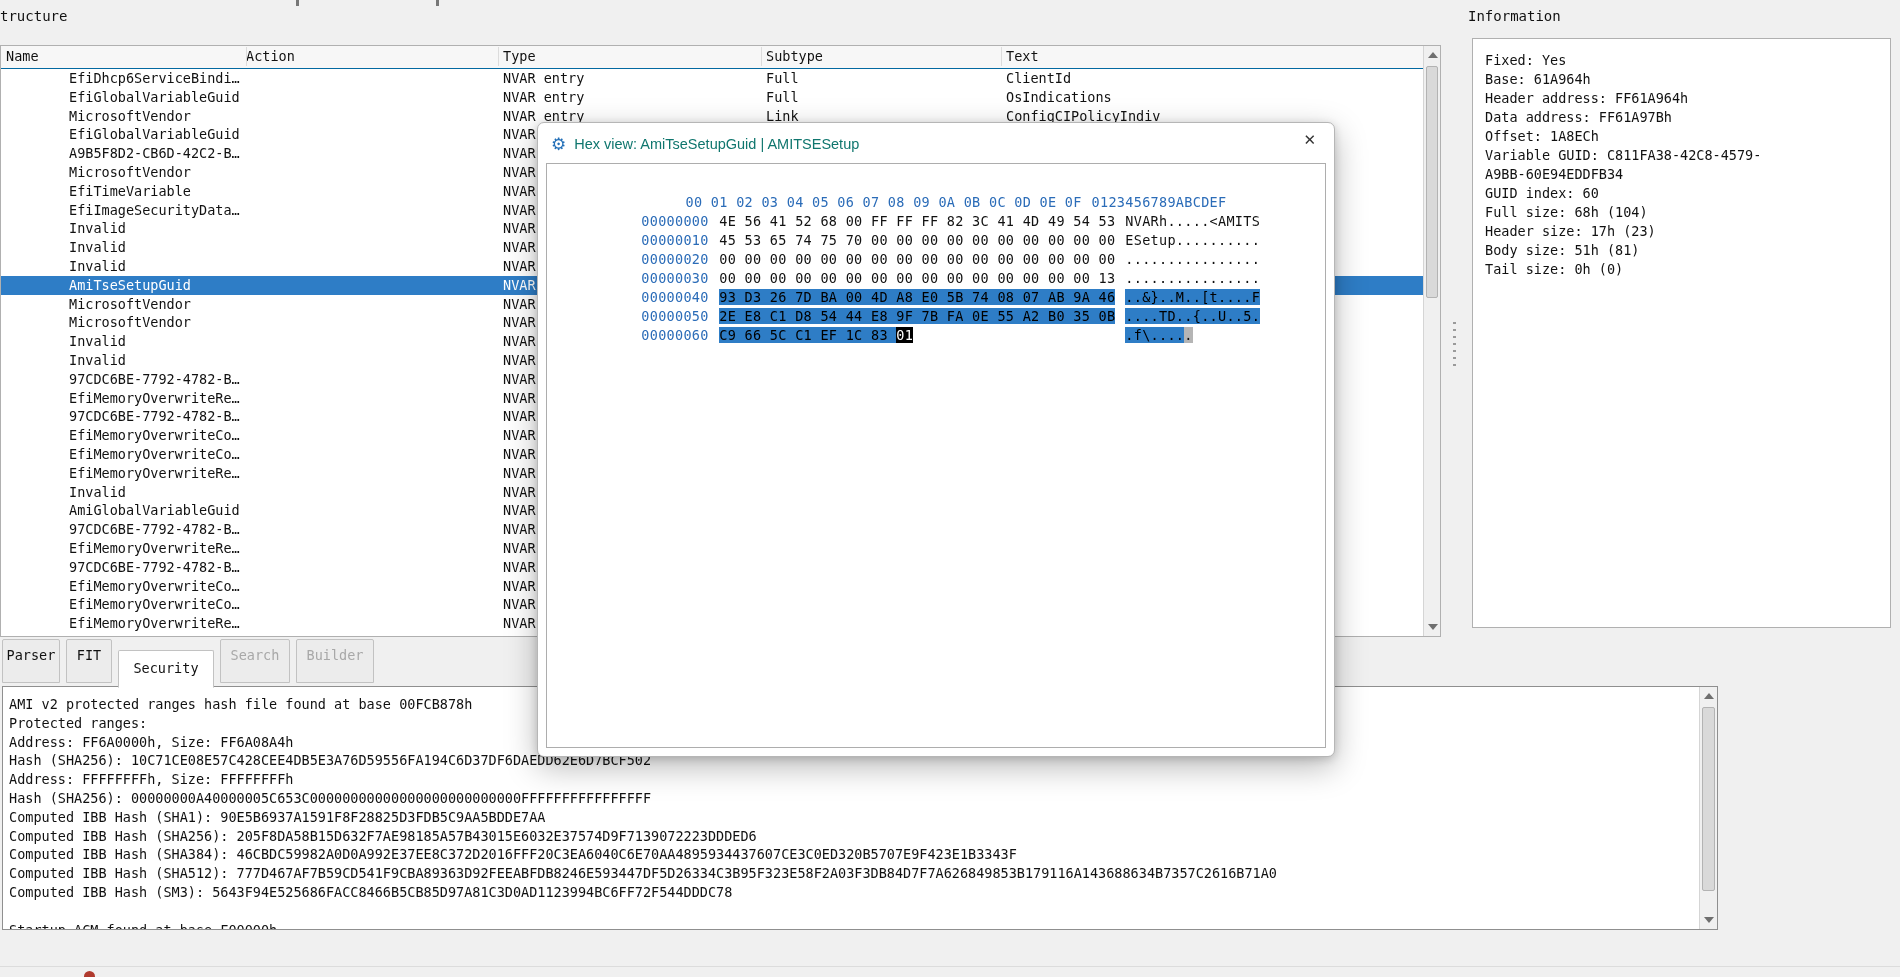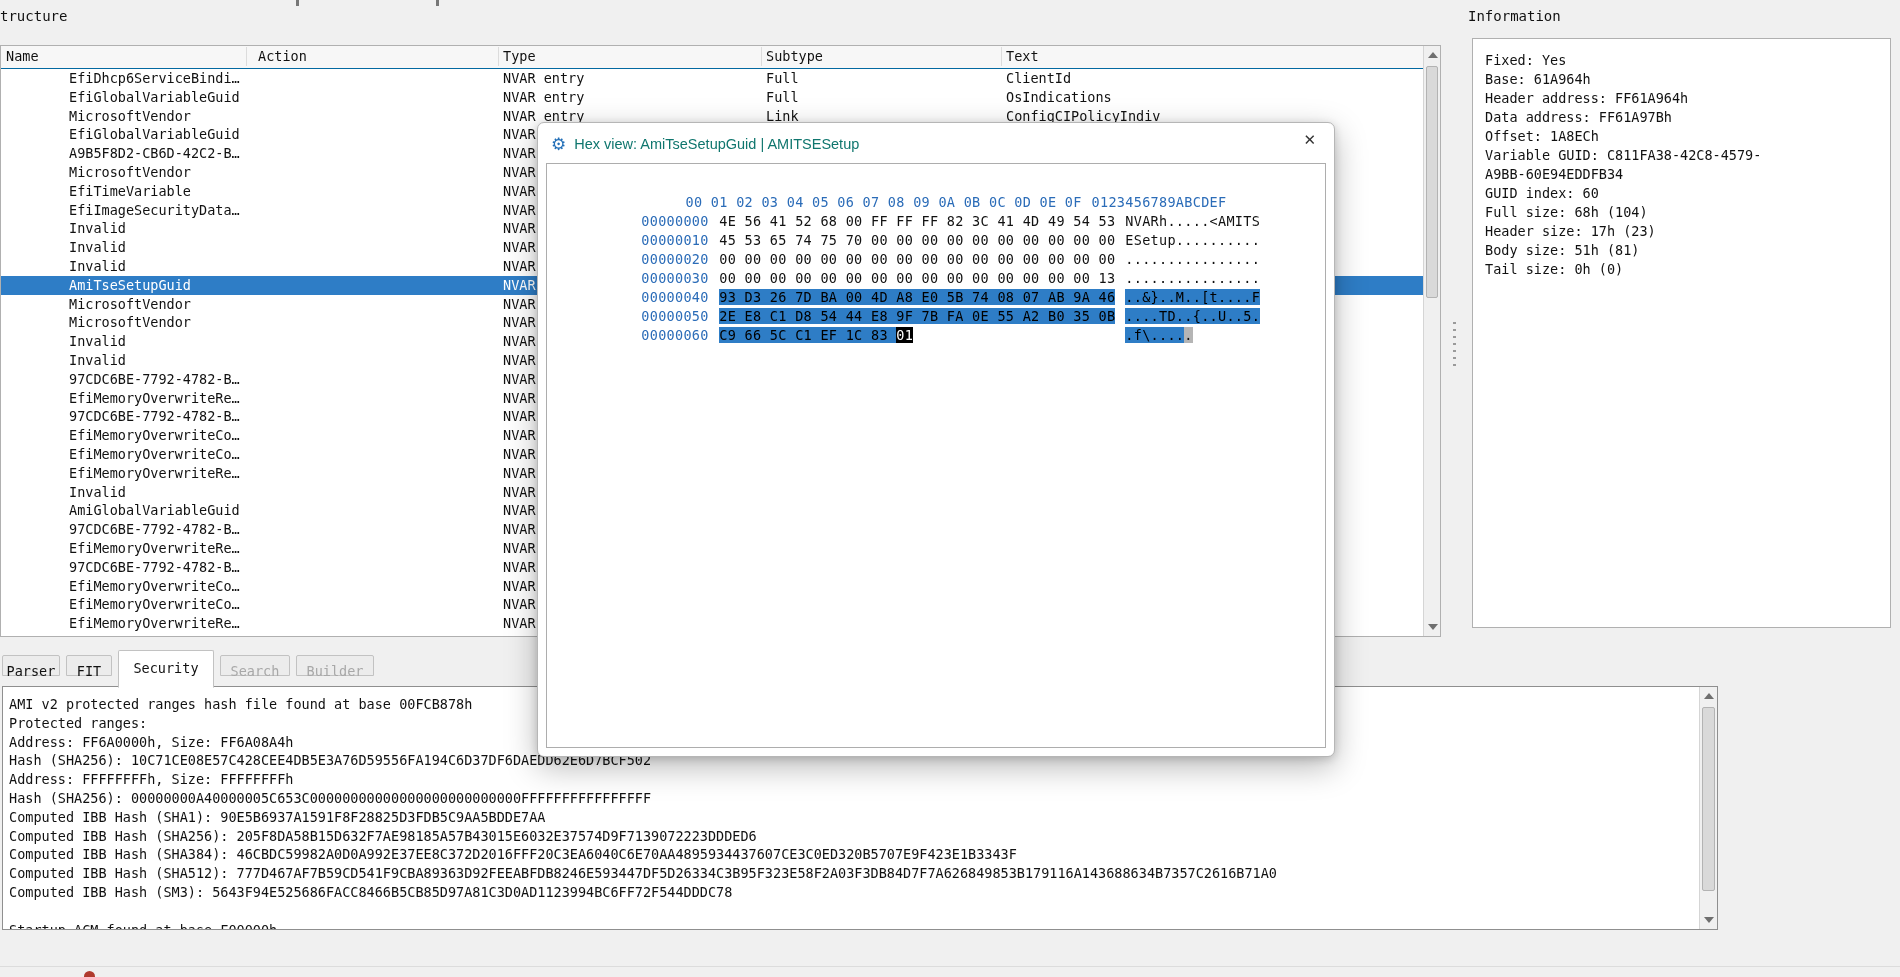--- a/index.html
+++ b/index.html
@@ -37,21 +37,21 @@
 
   
   .info-panel{position:absolute;left:1472px;top:38px;width:419px;height:590px;background:#fff;
               border:1px solid #b0b0b0;box-sizing:border-box;padding:12px 0 0 12px;}
   .iline{font-size:13.5px;line-height:19px;white-space:pre;}
 
   .split-dots{position:absolute;left:1453px;top:322px;width:3px;height:44px;
               background:repeating-linear-gradient(#9a9a9a 0 2px,transparent 2px 7px);}
 
   
-  .tab{position:absolute;top:655px;height:21px;background:#ececec;border:1px solid #c2c2c2;
+  .tab{position:absolute;top:639px;height:44px;background:#ececec;border:1px solid #c2c2c2;
        box-sizing:border-box;text-align:center;font-size:13.5px;line-height:30px;
        border-top-left-radius:2px;border-top-right-radius:2px;z-index:2;}
   .tab.active{top:650px;height:38px;background:#fff;line-height:34px;z-index:4;border-bottom:1px solid #fff;}
   .tab.disabled{color:#a8a8a8;}
   #tab-0{left:2px;width:58px;} #tab-1{left:66px;width:46px;} #tab-2{left:118px;width:96px;}
   #tab-3{left:220px;width:70px;} #tab-4{left:296px;width:78px;}
 
   
   .log-box{position:absolute;left:2px;top:686px;width:1716px;height:244px;background:#fff;
            border:1px solid #8f8f8f;box-sizing:border-box;overflow:hidden;padding:8px 0 0 6px;z-index:3;}
@@ -85,21 +85,21 @@
 <body>
 
 <span class="toplabel" id="structure-label">tructure</span>
 <span class="toplabel" id="information-label">Information</span>
 <div class="tick" id="tick1"></div>
 <div class="tick" id="tick2"></div>
 
 <div class="tree-panel">
   <div class="tree-header">
     <span style="left:5px">Name</span>
-    <span style="left:257px">Action</span>
+    <span style="left:245px">Action</span>
     <span style="left:502px">Type</span>
     <span style="left:765px">Subtype</span>
     <span style="left:1005px">Text</span>
     <div class="hsep" style="left:245px"></div>
     <div class="hsep" style="left:497px"></div>
     <div class="hsep" style="left:760px"></div>
     <div class="hsep" style="left:1000px"></div>
   </div>
   <div class="tree-body">
 

